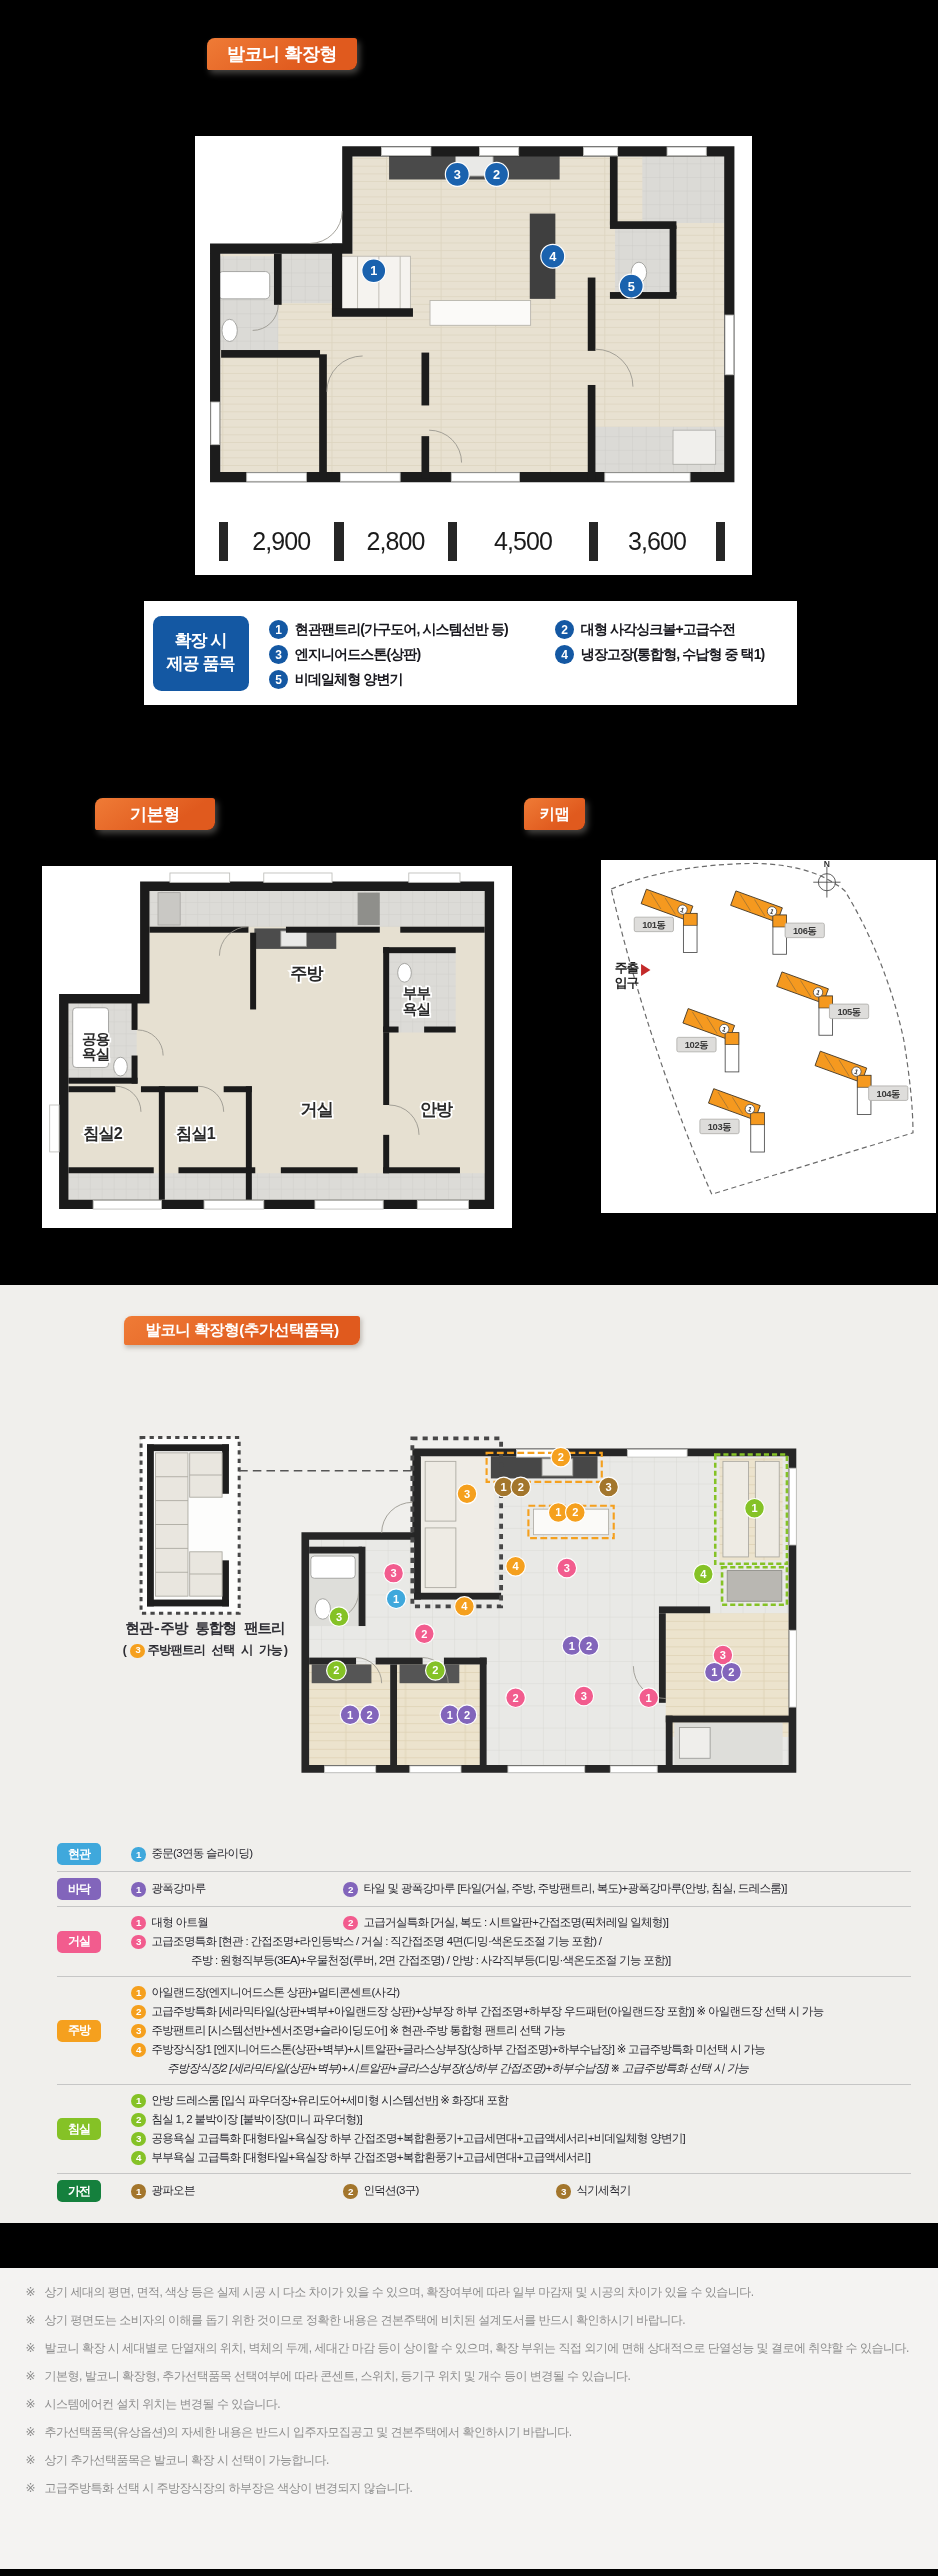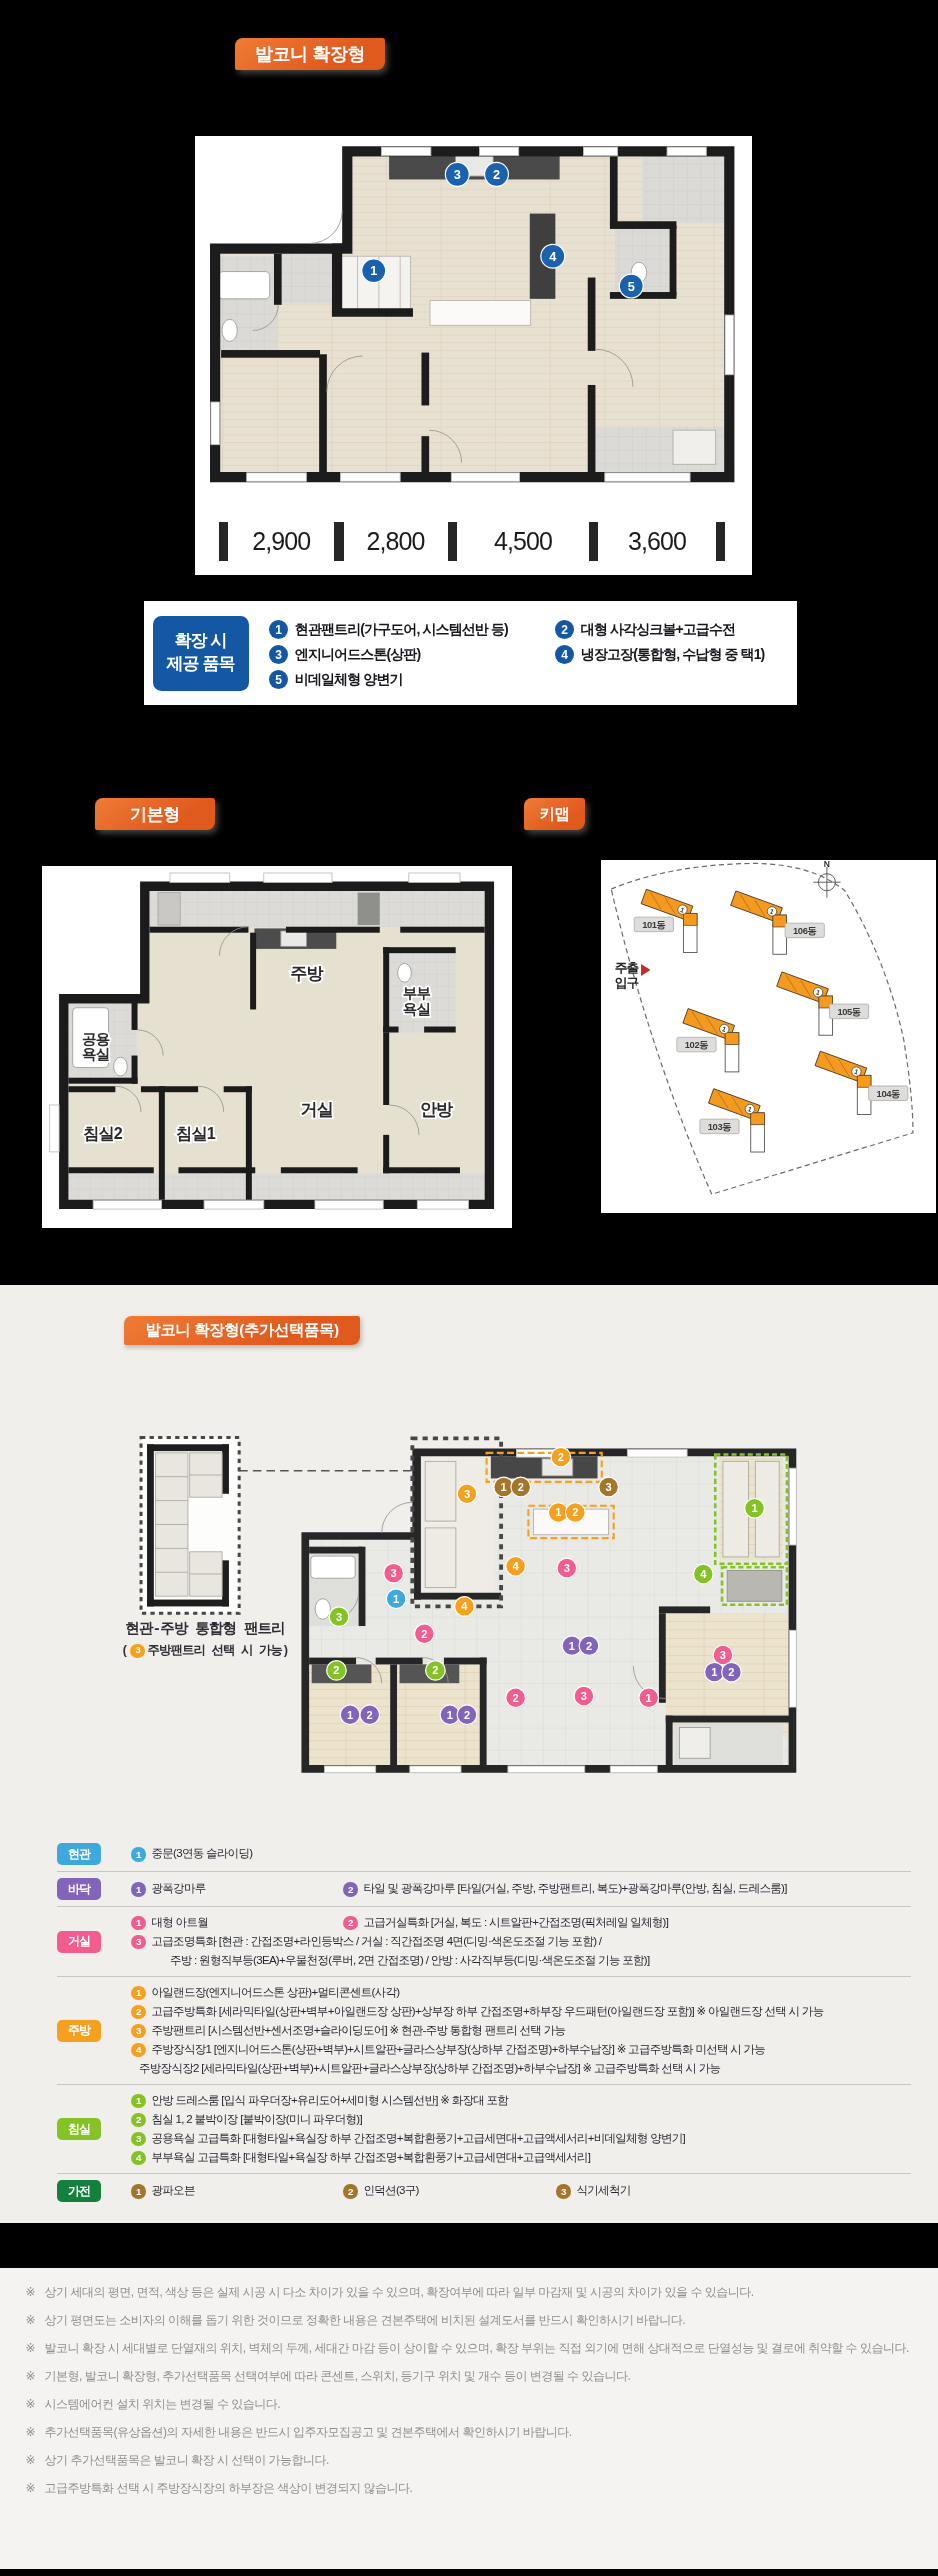--- a/index.html
+++ b/index.html
@@ -9,21 +9,21 @@
   .bg{position:absolute;left:0;width:939px;}
   .bg-sec3{top:1285px;height:939px;background:var(--sec3_bg);}
   .bg-band{top:2223px;height:44px;background:#000;}
   .bg-notes{top:2268px;height:301px;background:var(--notes_bg);}
   .bg-bottom{top:2569px;height:6.8px;background:#000;}
 
   .badge{position:absolute;display:flex;align-items:center;justify-content:center;
          color:#fff;font-weight:bold;letter-spacing:-0.4px;
          background:linear-gradient(145deg,var(--orange_light) 0%,var(--orange) 70%);
          border-radius:7.7px 2.6px 7.7px 2.6px;box-shadow:2.6px 3.4px 6px rgba(130,125,120,.55);}
-  .badge1{left:207px;top:38px;width:150px;height:32px;font-size:18px;margin-left:28px;}
+  .badge1{left:207px;top:38px;width:150px;height:32px;font-size:18px;}
   .badge2{left:95px;top:798px;width:120px;height:32px;font-size:17px;}
   .badge3{left:524px;top:798px;width:61px;height:32px;font-size:15.4px;}
   .badge4{left:124px;top:1316px;width:236px;height:29px;font-size:15.4px;box-shadow:1.7px 2.6px 4.3px rgba(150,140,130,.5);}
 
   .card{position:absolute;background:#fff;}
   .card1{left:195px;top:136px;width:557px;height:439px;}
   .cardE{left:144px;top:601px;width:653px;height:104px;}
   .card2{left:42px;top:866px;width:470px;height:362px;}
   .card3{left:601px;top:860px;width:335px;height:353px;}
 
@@ -693,21 +693,21 @@
               <span class="leg-cont">고급거실특화 [거실, 복도 : 시트알판+간접조명(픽처레일 일체형)]</span>
             </span>
           </div>
           <div class="leg-line">
             <span class="leg-item">
               <span class="leg-num" style="background: rgb(242, 92, 142);">3</span>
               <span class="leg-cont">고급조명특화 [현관 : 간접조명+라인등박스 / 거실 : 직간접조명 4면(디밍·색온도조절 기능 포함) /</span>
             </span>
           </div>
           <div class="leg-line">
-            <span class="leg-cont" style="margin-left: 39px;">주방 : 원형직부등(3EA)+우물천정(루버, 2면 간접조명) / 안방 : 사각직부등(디밍·색온도조절 기능 포함)]</span>
+            <span class="leg-cont" style="margin-left: 60px;">주방 : 원형직부등(3EA)+우물천정(루버, 2면 간접조명) / 안방 : 사각직부등(디밍·색온도조절 기능 포함)]</span>
           </div>
         </div>
       </div>
       <div class="leg-row">
         <div class="leg-badge-cell">
           <div class="leg-badge" style="background: rgb(245, 160, 30);">주방</div>
         </div>
         <div class="leg-content">
           <div class="leg-line">
             <span class="leg-item">
@@ -727,21 +727,21 @@
               <span class="leg-cont">주방팬트리 [시스템선반+센서조명+슬라이딩도어] ※ 현관-주방 통합형 팬트리 선택 가능</span>
             </span>
           </div>
           <div class="leg-line">
             <span class="leg-item">
               <span class="leg-num" style="background: rgb(245, 160, 30);">4</span>
               <span class="leg-cont">주방장식장1 [엔지니어드스톤(상판+벽부)+시트알판+글라스상부장(상하부 간접조명)+하부수납장] ※ 고급주방특화 미선택 시 가능</span>
             </span>
           </div>
           <div class="leg-line">
-            <span class="leg-cont" style="margin-left: 8px;">주방장식장2 [세라믹타일(상판+벽부)+시트알판+글라스상부장(상하부 간접조명)+하부수납장] ※ 고급주방특화 선택 시 가능</span>
+            <span class="leg-cont" style="margin-left: 36px; font-style: italic;">주방장식장2 [세라믹타일(상판+벽부)+시트알판+글라스상부장(상하부 간접조명)+하부수납장] ※ 고급주방특화 선택 시 가능</span>
           </div>
         </div>
       </div>
       <div class="leg-row">
         <div class="leg-badge-cell">
           <div class="leg-badge" style="background: rgb(133, 194, 38);">침실</div>
         </div>
         <div class="leg-content">
           <div class="leg-line">
             <span class="leg-item">

